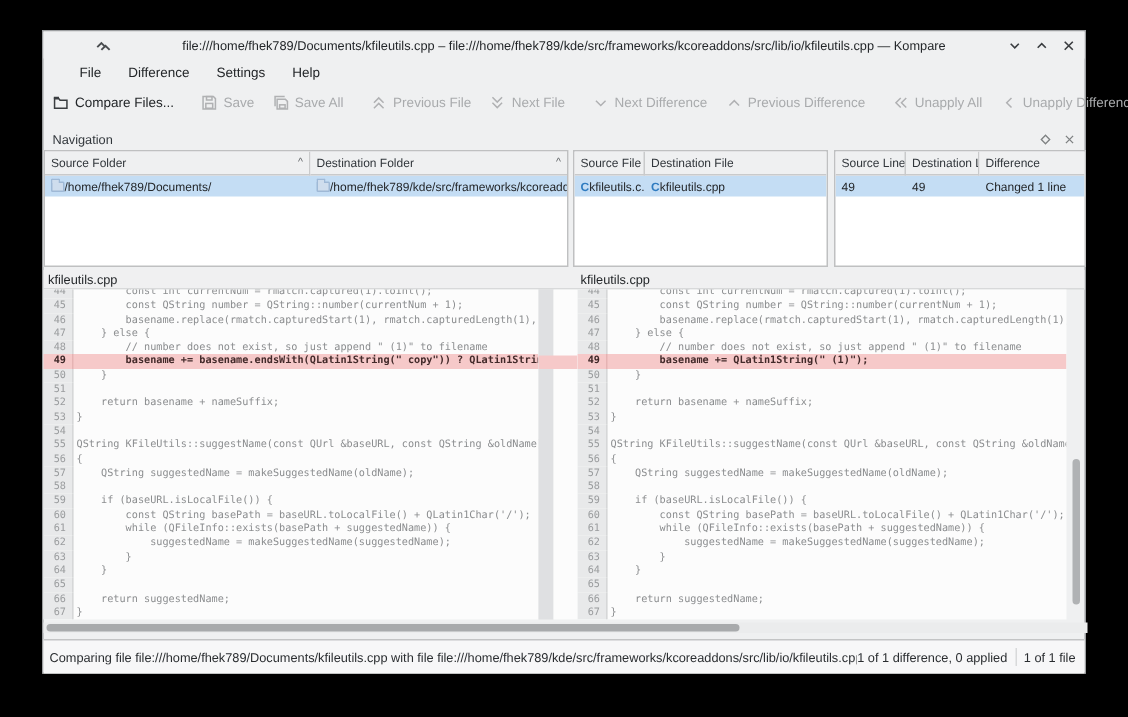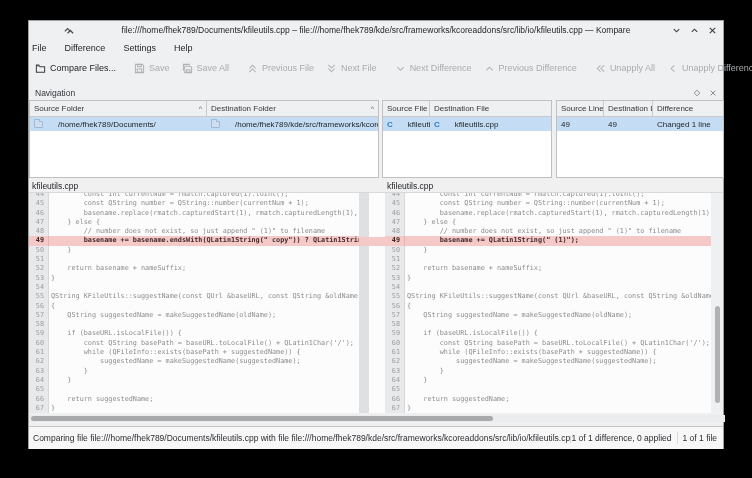--- a/index.html
+++ b/index.html
@@ -15,21 +15,21 @@
   .titlebar .title { position:absolute; left:0; right:0; text-align:center;
                      font-size:8.5px; color:#232629; white-space:nowrap; }
   .winbtns { position:absolute; right:6px; top:0; height:18px; display:flex;
              align-items:center; gap:9px; }
   .winbtns svg { width:9px; height:9px; color:#3a3d40; }
 
   
   .menubar { position:absolute; left:0; top:18px; width:100%; height:18px;
              display:flex; align-items:center; font-size:9px; color:#232629; }
   .menubar span { padding:0 9px; }
-  .menubar span:first-child { padding-left:3px; }
+  .menubar span:first-child { padding-left:24px; }
 
   
   .toolbar { position:absolute; left:0; top:36px; width:100%; height:28px;
              display:flex; align-items:flex-start; font-size:9px; }
   .tbtn { display:flex; align-items:center; gap:4px; padding:0 6px; height:22px;
           color:#232629; white-space:nowrap; }
   .tbtn svg { width:11px; height:11px; }
   .tbtn.disabled { color:#a9abad; }
   .tsep { width:1px; height:18px; background:#d2d3d4; margin:0 3px; }
 
@@ -46,21 +46,21 @@
   #navB { left:353px; width:170px; }
   #navC { left:527px; width:168px; }
   .nav-hdr { display:flex; height:16px; }
   .nav-hdr .hcell { background:#eff0f1; border-right:1px solid #c9cacb;
                     border-bottom:1px solid #c9cacb; font-size:8px; color:#31363b;
                     display:flex; align-items:center; padding:0 4px;
                     white-space:nowrap; overflow:hidden; }
   .hcell .sort { margin-left:auto; padding-left:3px; color:#5f6265; font-size:7px; }
   .nav-row { display:flex; height:14px; background:#c4ddf4; font-size:8px;
              color:#232629; align-items:center; }
-  .nav-row .rcell { display:flex; align-items:center; gap:15px; padding:0 4px;
+  .nav-row .rcell { display:flex; align-items:center; gap:0; padding:0 4px;
                     white-space:nowrap; overflow:hidden; text-overflow:ellipsis;
                     height:100%; }
   .folder-ic { width:9px; height:7px; flex:none; background:#cfdded;
                border:1px solid #9fb9d6; border-radius:1px; position:relative; }
   .folder-ic:before { content:""; position:absolute; left:-1px; top:-3px; width:4px;
                height:2px; background:#cfdded; border:1px solid #9fb9d6;
                border-bottom:none; border-radius:1px 1px 0 0; }
   .cpp-ic { color:#2e7bc0; font-weight:bold; font-size:8px; flex:none; }
 
   

